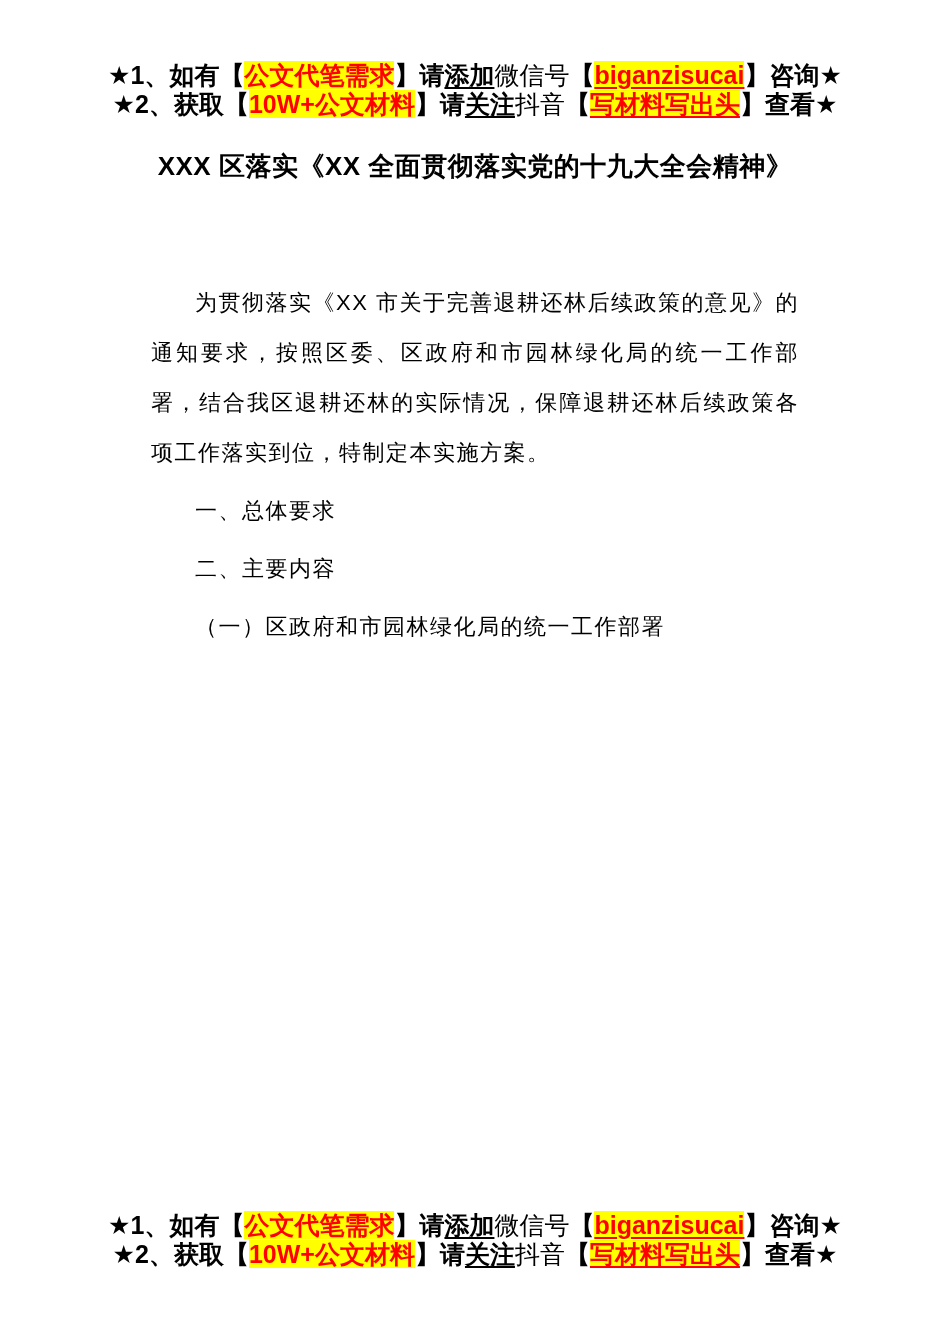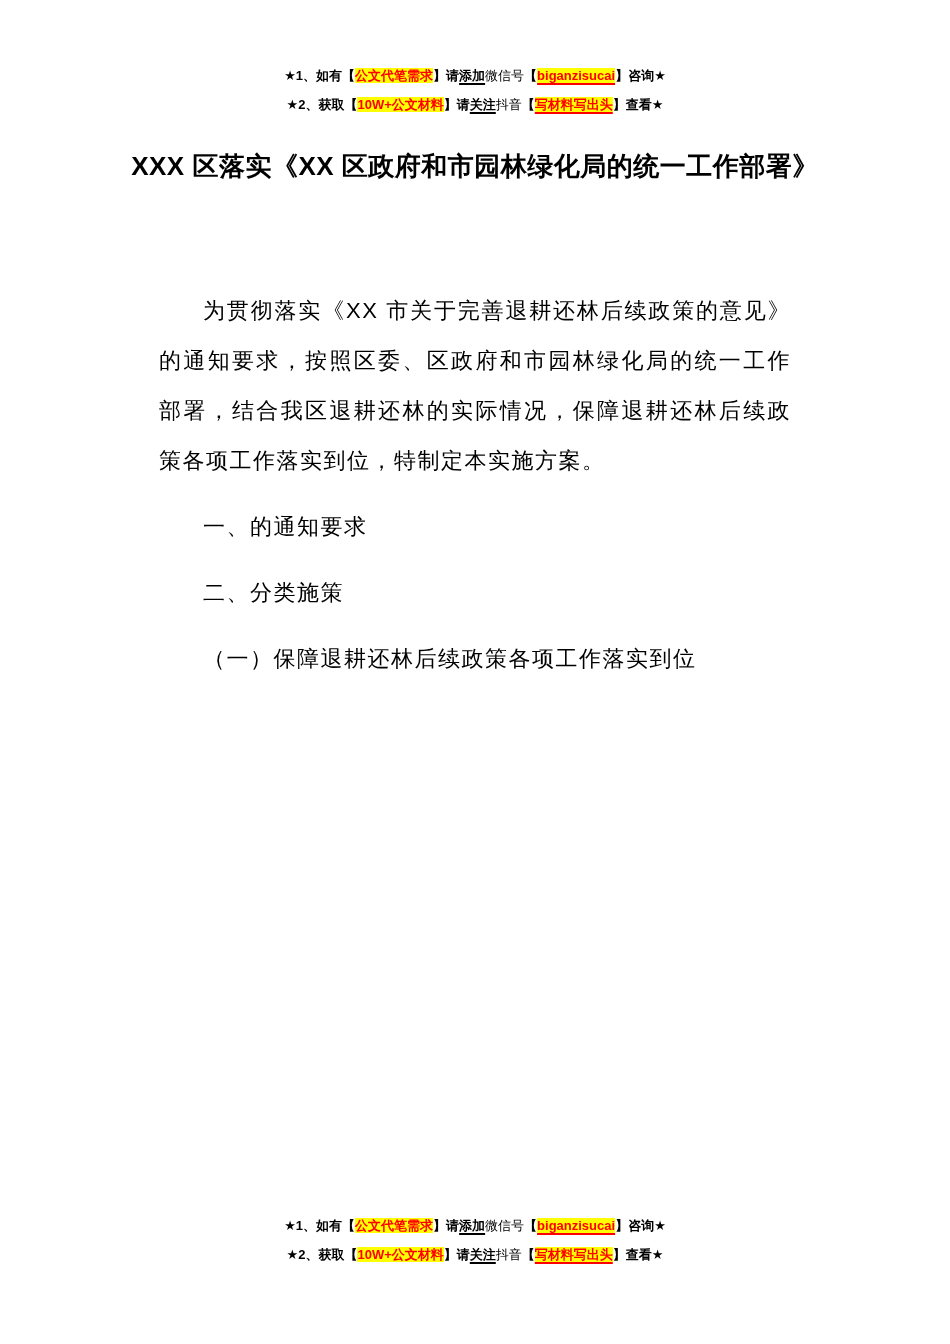--- a/index.html
+++ b/index.html
@@ -16,21 +16,21 @@
     font-family: "Liberation Sans", "DejaVu Sans", sans-serif;
     color: var(--text, #000000);
   }
 
   
   .banner {
     position: absolute;
     left: 0;
     right: 0;
     text-align: center;
-    font-size: 13px;
+    font-size: 25px;
     line-height: 29px;
     font-weight: 700;
     white-space: nowrap;
   }
   .banner-top    { top: 61px; }
   .banner-bottom { top: 1211px; }
   .seg { font-weight: 700; }
   .seg.normal { font-weight: 400; }
   .seg.red-highlight {
     color: var(--red, #ff0000);
@@ -67,44 +67,44 @@
     position: absolute;
     top: 270px;
     left: 143px;
     width: 664px;
     font-size: 22px;
     line-height: 50px;
     letter-spacing: 1.5px;
     text-align: justify;
   }
   .doc-body p {
-    margin: 16px;
+    margin: 8px;
     padding: 0;
     text-indent: 2em;
   }
 </style>
 </head>
 <body>
 
 <div class="page" style="--red: #ff0000; --yellow: #ffff00; --text: #000000; --bg: #ffffff;">
 
   <div class="banner banner-top">
     <div class="banner-line"><span class="seg bold">★1、如有【</span><span class="seg red-highlight">公文代笔需求</span><span class="seg bold">】请</span><span class="seg bold-underline">添加</span><span class="seg normal">微信号</span><span class="seg bold">【</span><span class="seg red-highlight-underline">biganzisucai</span><span class="seg bold">】咨询★</span></div>
     <div class="banner-line"><span class="seg bold">★2、获取【</span><span class="seg red-highlight">10W+公文材料</span><span class="seg bold">】请</span><span class="seg bold-underline">关注</span><span class="seg normal">抖音</span><span class="seg bold">【</span><span class="seg red-highlight-underline">写材料写出头</span><span class="seg bold">】查看★</span></div>
   </div>
 
   <div class="doc-title">
-    <div>XXX 区落实《XX 区政府和市园林绿化局的统一工作部署》</div>
+    <div>XXX 区落实《XX 全面贯彻落实党的十九大全会精神》</div>
   </div>
 
   <div class="doc-body" id="doc-body">
       <p class="paragraph">为贯彻落实《XX 市关于完善退耕还林后续政策的意见》的通知要求，按照区委、区政府和市园林绿化局的统一工作部署，结合我区退耕还林的实际情况，保障退耕还林后续政策各项工作落实到位，特制定本实施方案。</p>
-      <p class="heading">一、的通知要求</p>
-      <p class="heading">二、分类施策</p>
-      <p class="heading">（一）保障退耕还林后续政策各项工作落实到位</p>
+      <p class="heading">一、总体要求</p>
+      <p class="heading">二、主要内容</p>
+      <p class="heading">（一）区政府和市园林绿化局的统一工作部署</p>
     </div>
 
   <div class="banner banner-bottom">
     <div class="banner-line"><span class="seg bold">★1、如有【</span><span class="seg red-highlight">公文代笔需求</span><span class="seg bold">】请</span><span class="seg bold-underline">添加</span><span class="seg normal">微信号</span><span class="seg bold">【</span><span class="seg red-highlight-underline">biganzisucai</span><span class="seg bold">】咨询★</span></div>
     <div class="banner-line"><span class="seg bold">★2、获取【</span><span class="seg red-highlight">10W+公文材料</span><span class="seg bold">】请</span><span class="seg bold-underline">关注</span><span class="seg normal">抖音</span><span class="seg bold">【</span><span class="seg red-highlight-underline">写材料写出头</span><span class="seg bold">】查看★</span></div>
   </div>
 
 </div>
 
 </body></html>

